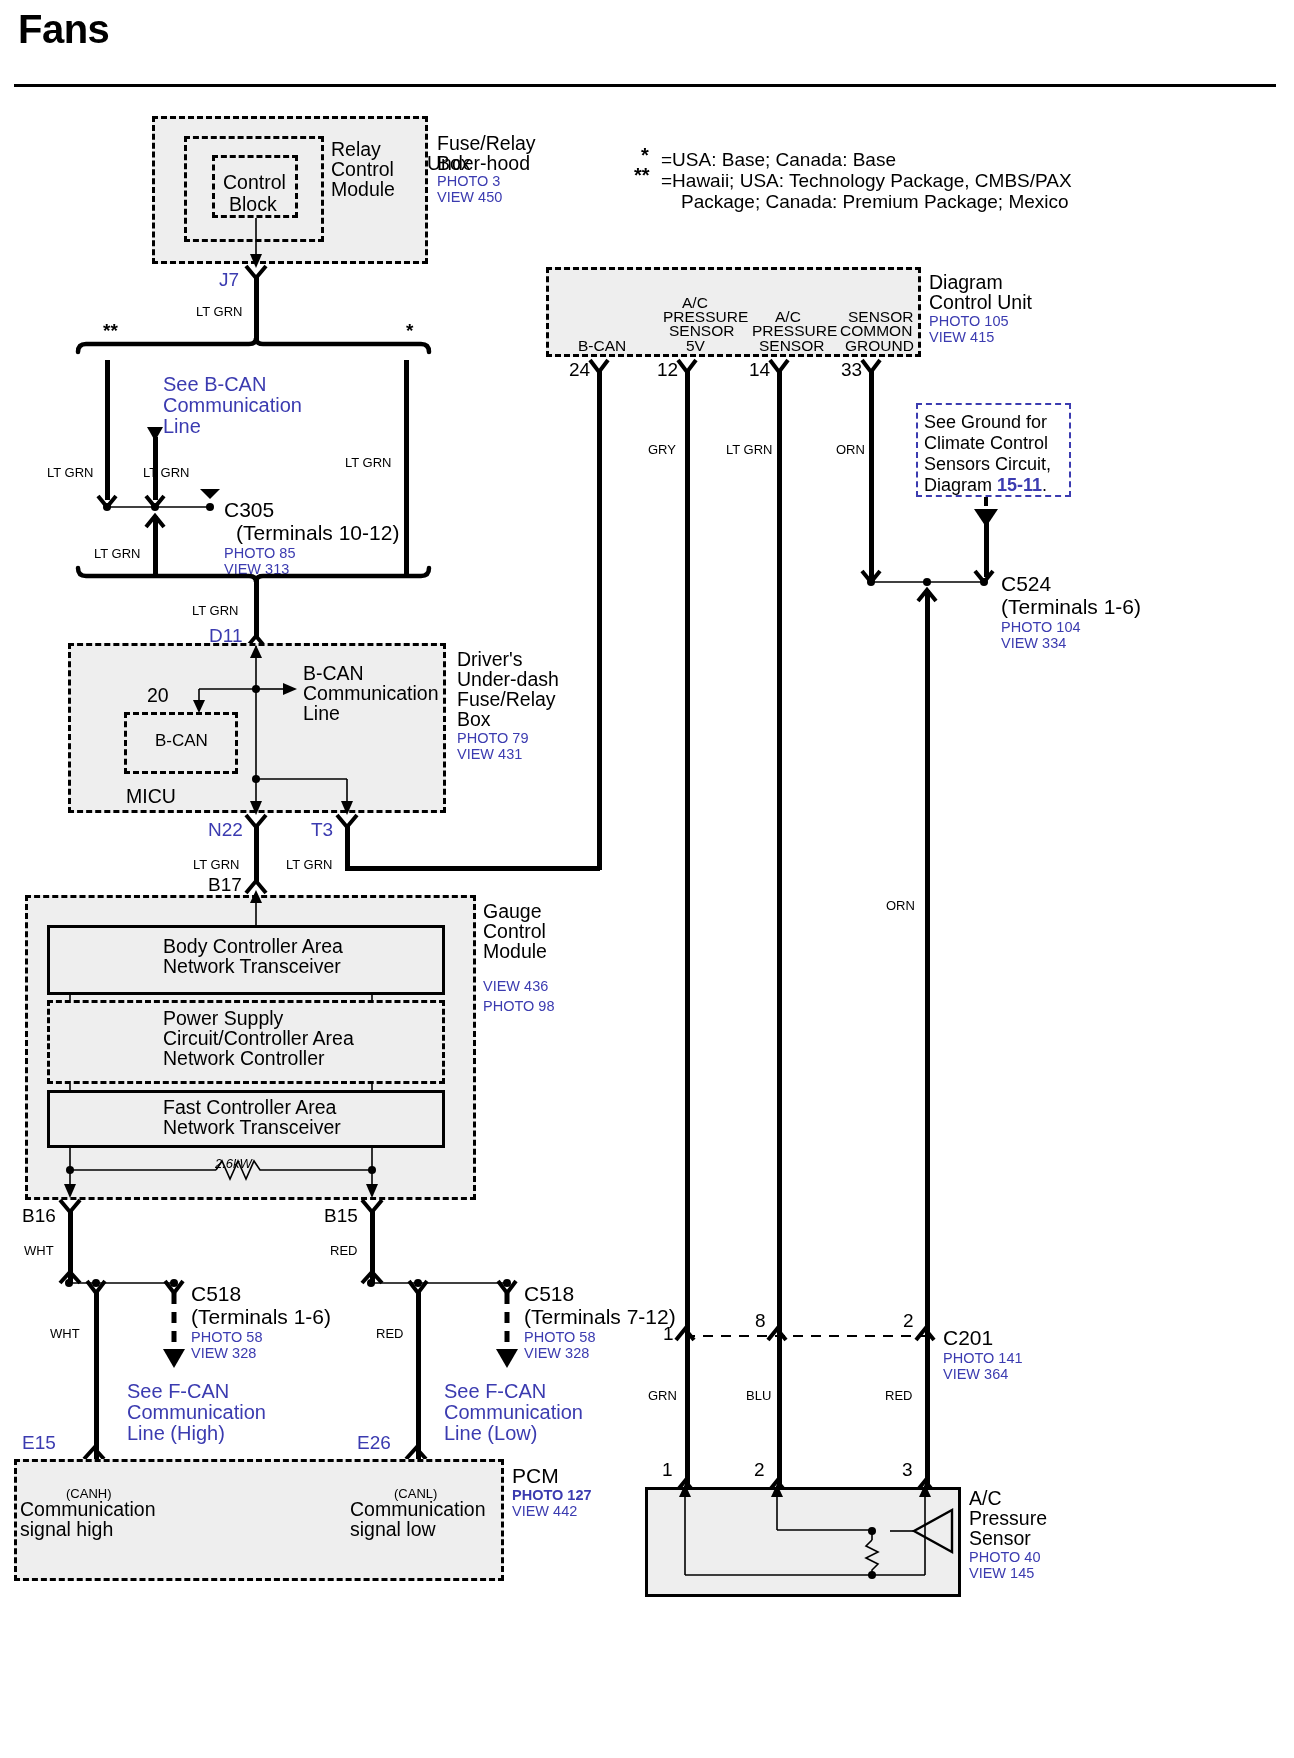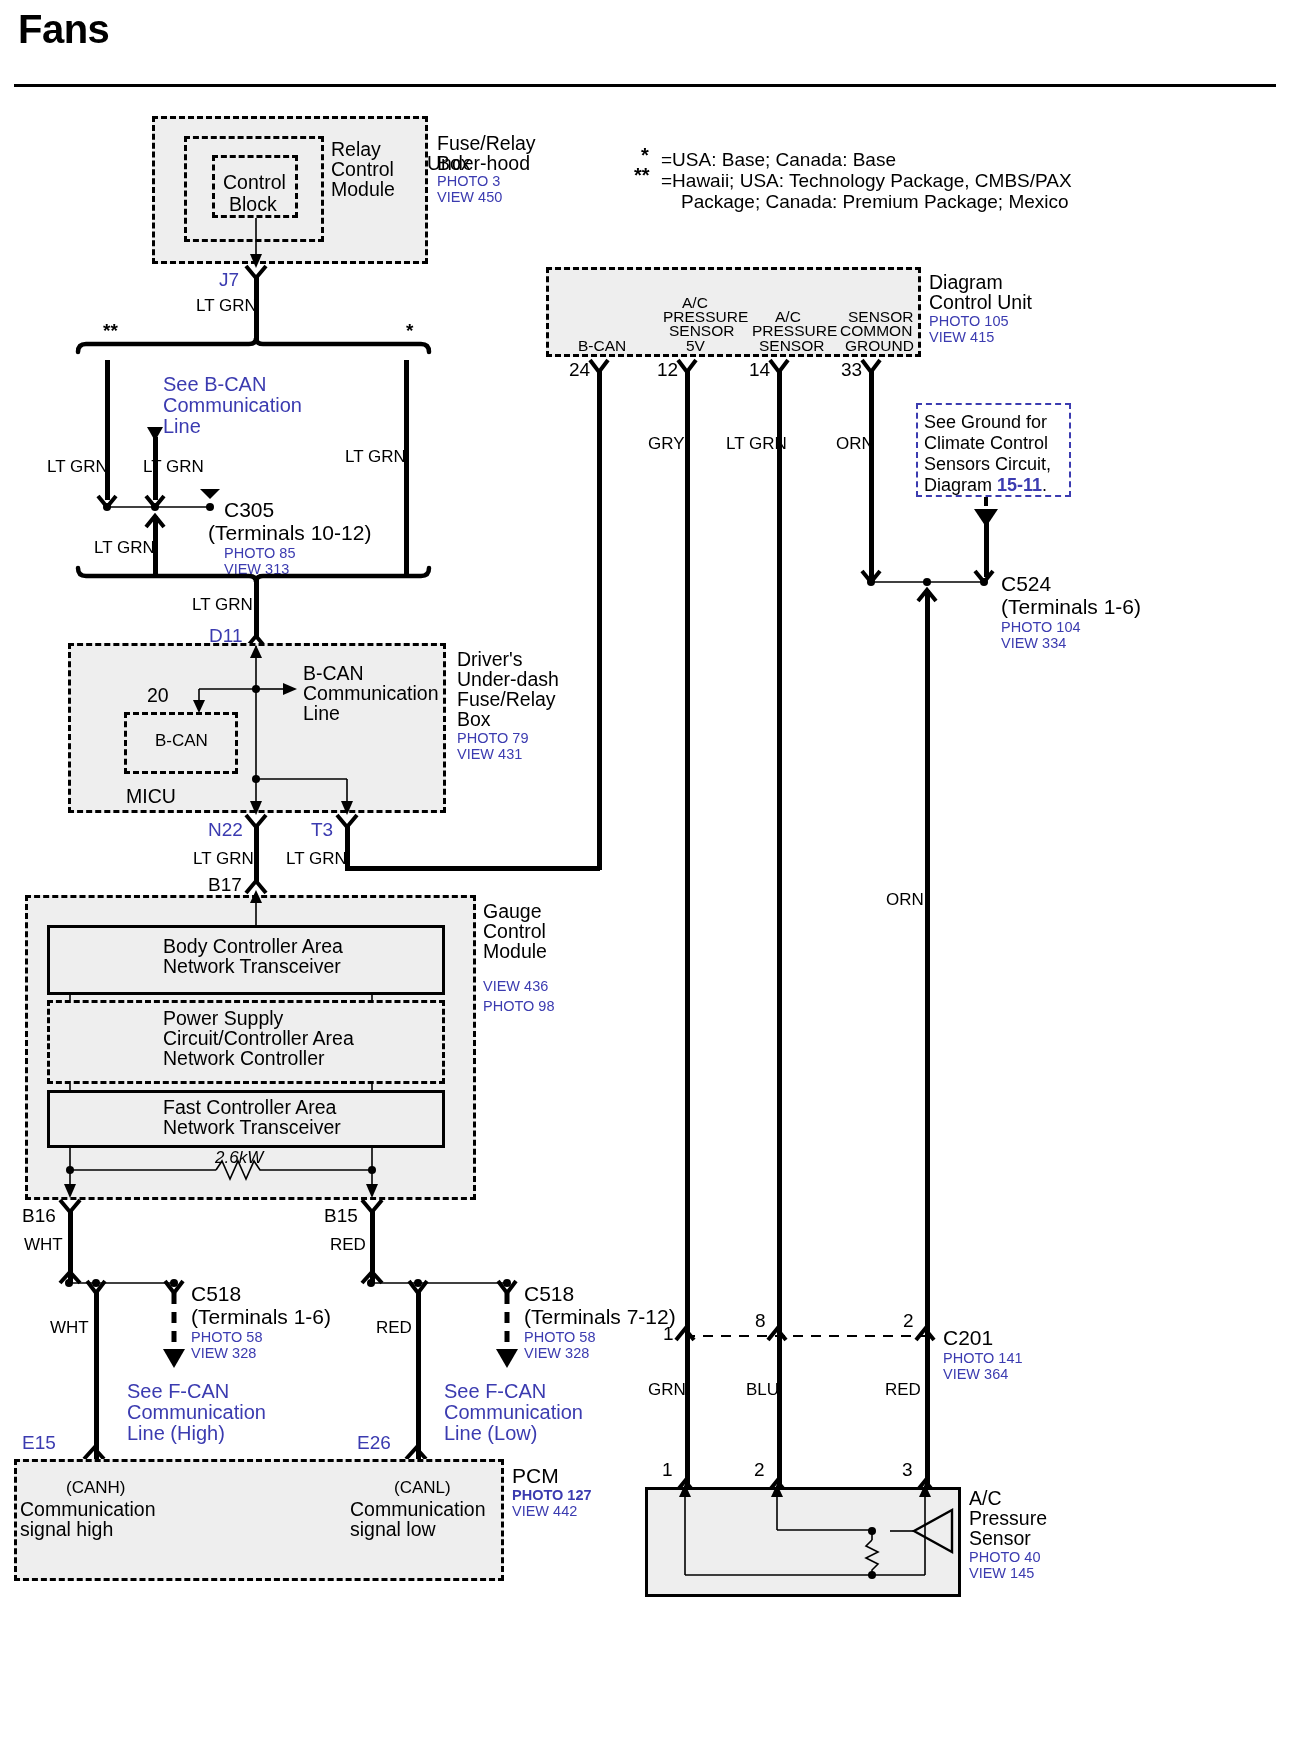--- a/index.html
+++ b/index.html
@@ -13,21 +13,21 @@
   .ref{color:#3b3bb0;font-size:14.5px;line-height:1.22;}
   .title{font-size:40px;font-weight:bold;letter-spacing:-0.5px;}
   .rule{position:absolute;background:#000;}
   .box-dash{position:absolute;border:3px dashed #000;background:#eeeeee;box-sizing:border-box;}
   .box-dash-nf{position:absolute;border:3px dashed #000;background:transparent;box-sizing:border-box;}
   .box-solid{position:absolute;border:3px solid #000;background:#eeeeee;box-sizing:border-box;}
   .wire{position:absolute;background:#000;}
   .wt{width:5px;}           
   .wth{height:5px;}       
   .lbl{font-size:15.5px;}
-  .lbl17{font-size:17px;}
+  .lbl17{font-size:13px;margin-top:8px;}
   .lbl19{font-size:19px;}
   .cap{font-size:19.5px;line-height:1.2;}
   .pin{font-size:19px;color:#3b3bb0;}
   .pinblk{font-size:19px;color:#000;}
   .dot{position:absolute;width:8px;height:8px;border-radius:50%;background:#000;}
   svg{position:absolute;overflow:visible;}
 </style>
 </head>
 <body>
 
@@ -97,21 +97,21 @@
   <line x1="107" y1="507" x2="155" y2="507" stroke="#000" stroke-width="1.6"></line>
   <line x1="155" y1="507" x2="210" y2="507" stroke="#000" stroke-width="1.6"></line>
 </svg>
 <div class="dot" style="left:103px;top:503px;"></div>
 <div class="dot" style="left:151px;top:503px;"></div>
 <div class="dot" style="left:206px;top:503px;"></div>
 <svg style="left:0;top:0;width:1294px;height:1758px;">
   <polygon points="210,499 200,489 220,489" fill="#000"></polygon>
 </svg>
 <div class="t cap" style="left:224px;top:497px;font-size:21px;">C305</div>
-<div class="t cap" style="left:208px;top:520px;font-size:21px;">(Terminals 10-12)</div>
+<div class="t cap" style="left:236px;top:520px;font-size:21px;">(Terminals 10-12)</div>
 <div class="t ref" style="left:224px;top:545px;">PHOTO 85</div>
 <div class="t ref" style="left:224px;top:561px;">VIEW 313</div>
 
 <div class="wire wt" style="left:153px;top:516px;height:60px;"></div>
 <div class="t lbl17" style="left:94px;top:538px;">LT GRN</div>
 
 <svg style="left:0;top:0;width:1294px;height:1758px;">
   <path d="M78,568 Q78,576 86,576 L249,576 Q256,576 256,582 Q256,576 263,576 L421,576 Q429,576 429,568" stroke="#000" stroke-width="4.5" fill="none" stroke-linecap="round"></path>
 </svg>
 

